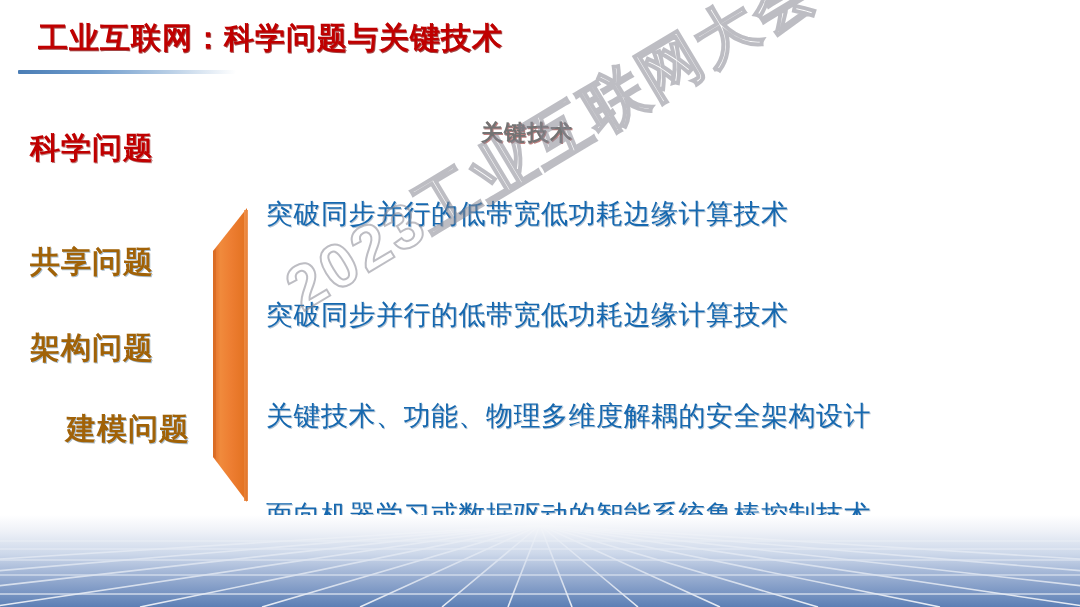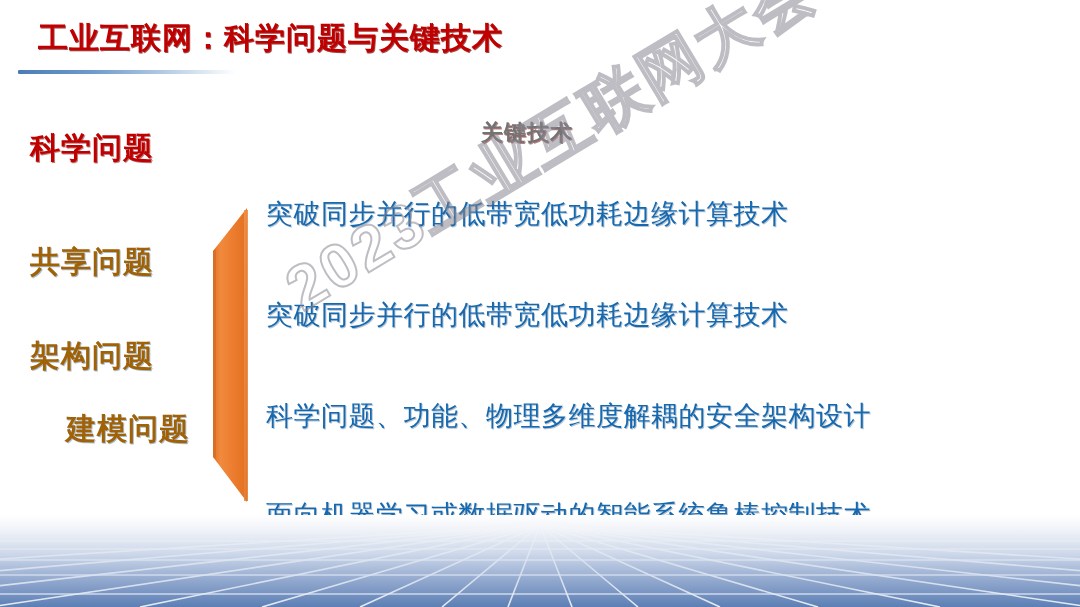--- a/index.html
+++ b/index.html
@@ -91,21 +91,21 @@
     position: absolute;
     left: 30px;
     font-size: 30px;
     font-weight: bold;
     color: #a16207;
     letter-spacing: 1px;
     white-space: nowrap;
     text-shadow: 1px 1px 0 rgba(10,70,120,0.35);
   }
   .problem.p0 { top: 242px; }
-  .problem.p1 { top: 336px; text-align: center; }
+  .problem.p1 { top: 328px; text-align: center; }
   .problem.p2 { top: 409px; margin-left: 36px; }
 
   
   .arrow-wrap {
     position: absolute;
     left: 205px;
     top: 195px;
     width: 56px;
     height: 320px;
   }
@@ -182,21 +182,21 @@
       <polygon points="39,15 43,15 43,306 39,306" fill="url(#gOrangeTip)" opacity="0.85"></polygon>
 
       <polygon points="8,56 11,54 11,264 8,262" fill="#D2661F" opacity="0.55"></polygon>
     </svg>
   </div>
 
   <div class="watermark">2023工业互联网大会</div>
 
   <div class="tech t0">突破同步并行的低带宽低功耗边缘计算技术</div>
   <div class="tech t1">突破同步并行的低带宽低功耗边缘计算技术</div>
-  <div class="tech t2">科学问题、功能、物理多维度解耦的安全架构设计</div>
+  <div class="tech t2">关键技术、功能、物理多维度解耦的安全架构设计</div>
   <div class="tech t3">面向机器学习或数据驱动的智能系统鲁棒控制技术</div>
 
   <div class="floor">
     <svg class="floor-svg" viewBox="0 0 1080 92" preserveAspectRatio="none">
       <defs>
         <linearGradient id="gFloor" x1="0" y1="0" x2="0" y2="1">
           <stop offset="0%" stop-color="#ffffff"></stop>
           <stop offset="18%" stop-color="#eef1f7"></stop>
           <stop offset="42%" stop-color="#cdd8ea"></stop>
           <stop offset="70%" stop-color="#94aacf"></stop>

